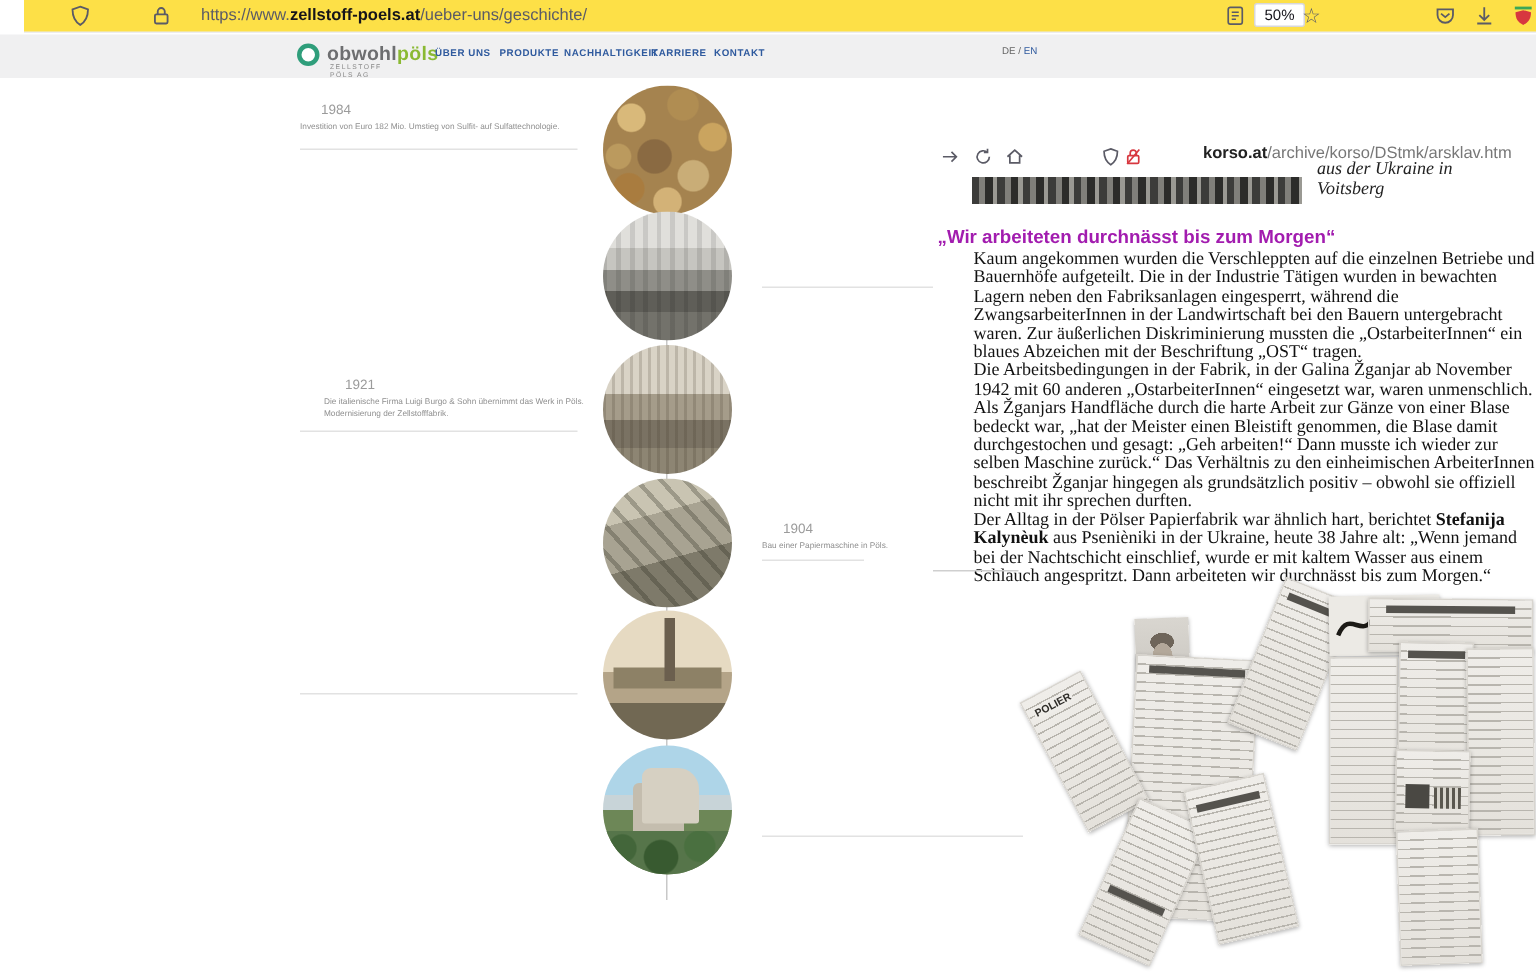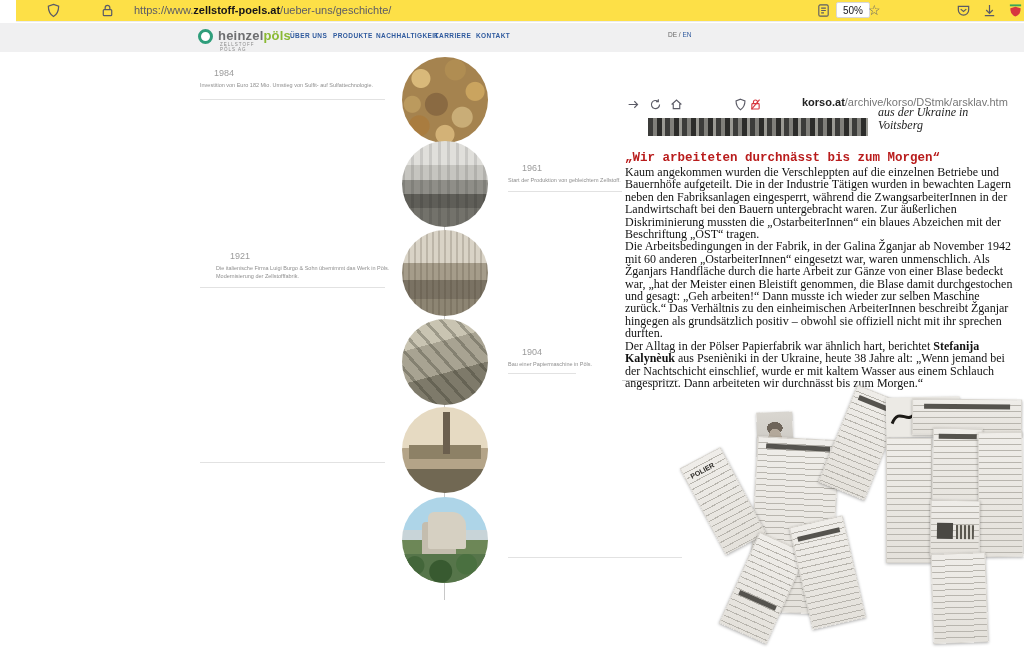--- a/index.html
+++ b/index.html
@@ -75,25 +75,25 @@
   
   #overlay { left:622px; top:96px; width:402px; height:290px; background:#fff; }
   .mini-ic { position:absolute; top:2px; width:13px; height:13px; color:#5b5b66; }
   #mini-url { position:absolute; left:140px; top:0; font-size:11px; color:#777; white-space:nowrap;padding-left:40px; }
   #mini-url b { color:#222; }
   #ov-photo { position:absolute; left:26px; top:22px; width:220px; height:18px; background:
       repeating-linear-gradient(90deg,#3c3c3a 0 5px, #807f7a 5px 9px, #2c2c2a 9px 14px, #9a9993 14px 17px),
       #444; }
   #ov-caption { position:absolute; left:256px; top:10px; font-family:"Liberation Serif", serif;
       font-style:italic; font-size:12px; color:#222; line-height:13px; }
-  #ov-headline { position:absolute; left:3px; top:55px; font-family:Liberation Mono, monospace;
-      font-weight:bold; font-size:12.5px; color:#b91c1c; }
+  #ov-headline { position:absolute; left:3px; top:55px; font-family:Liberation Sans, sans-serif;
+      font-weight:bold; font-size:12.5px; color:#a21caf; }
   #ov-body { position:absolute; left:3px; top:70px; width:398px; font-family:"Liberation Serif", serif;
       font-size:12px; line-height:12.4px; color:#111; }
-  #ov-body .para { display:block; }
+  #ov-body .para { display:block;margin-left:24px; }
   #ov-rule { position:absolute; left:0px; top:284px; width:57px; height:1px; background:#cfcfcf; }
 
   
   .doc { position:absolute; background:
       repeating-linear-gradient(180deg, rgba(0,0,0,0) 0 5px, #b8b5ae 5px 6px),
       linear-gradient(#efede9,#e4e1db);
       box-shadow:0 1px 3px rgba(0,0,0,0.3); border:1px solid #d8d5cf; }
   .doc .bar { position:absolute; left:10%; width:80%; height:5px; background:#55534e; }
   .doc .lbl { position:absolute; font-size:7px; font-weight:bold; color:#2e2c28;
       background:#efede9; padding:0 1px; }
@@ -140,21 +140,21 @@
         <path d="M8 4 L13.5 5.5 C13.5 10 12 12.5 8 14.5 C4 12.5 2.5 10 2.5 5.5 Z" fill="#d7373f"></path>
       </svg>
     <svg class="chrome-ic" style="left:1016px" viewBox="0 0 16 16" fill="none" stroke="#5b5b66" stroke-width="1.3">
         <circle cx="8" cy="8" r="5.5"></circle>
       </svg>
   </div>
 
   <div id="site-header" class="abs">
     <div id="logo">
       <div id="logo-ring"></div>
-      <div id="logo-word"><span class="g1">heinzel</span><span class="g2">pöls</span></div>
+      <div id="logo-word"><span class="g1">obwohl</span><span class="g2">pöls</span></div>
       <div id="logo-sub">ZELLSTOFF PÖLS AG</div>
     </div>
     <div class="nav-item" style="left:290px">ÜBER UNS</div>
     <div class="nav-item" style="left:333px">PRODUKTE</div>
     <div class="nav-item" style="left:376px">NACHHALTIGKEIT</div>
     <div class="nav-item" style="left:434px">KARRIERE</div>
     <div class="nav-item" style="left:476px">KONTAKT</div>
     <div id="lang"><span class="de">DE /</span> <span class="en">EN</span></div>
   </div>
 
@@ -167,24 +167,20 @@
   <div class="tl-div" style="left:200px; top:99px; width:185px"></div>
 
   <div class="tl-entry" style="left:216px; top:251px">
     <div class="tl-year">1921</div>
     <div class="tl-text">Die italienische Firma Luigi Burgo &amp; Sohn übernimmt das Werk in Pöls. Modernisierung der Zellstofffabrik.</div>
   </div>
   <div class="tl-div" style="left:200px; top:287px; width:185px"></div>
 
   <div class="tl-div" style="left:200px; top:462px; width:185px"></div>
 
-  <div class="tl-entry" style="left:508px; top:163px">
-    <div class="tl-year">1961</div>
-    <div class="tl-text"><span>Start der Produktion von gebleichtem Zellstoff.</span></div>
-  </div>
   <div class="tl-div" style="left:508px; top:191px; width:127px"></div>
 
   <div class="tl-entry" style="left:508px; top:347px">
     <div class="tl-year">1904</div>
     <div class="tl-text"><span>Bau einer Papiermaschine in Pöls.</span></div>
   </div>
   <div class="tl-div" style="left:508px; top:373px; width:68px"></div>
 
   <div class="tl-div" style="left:508px; top:557px; width:174px"></div>
 

